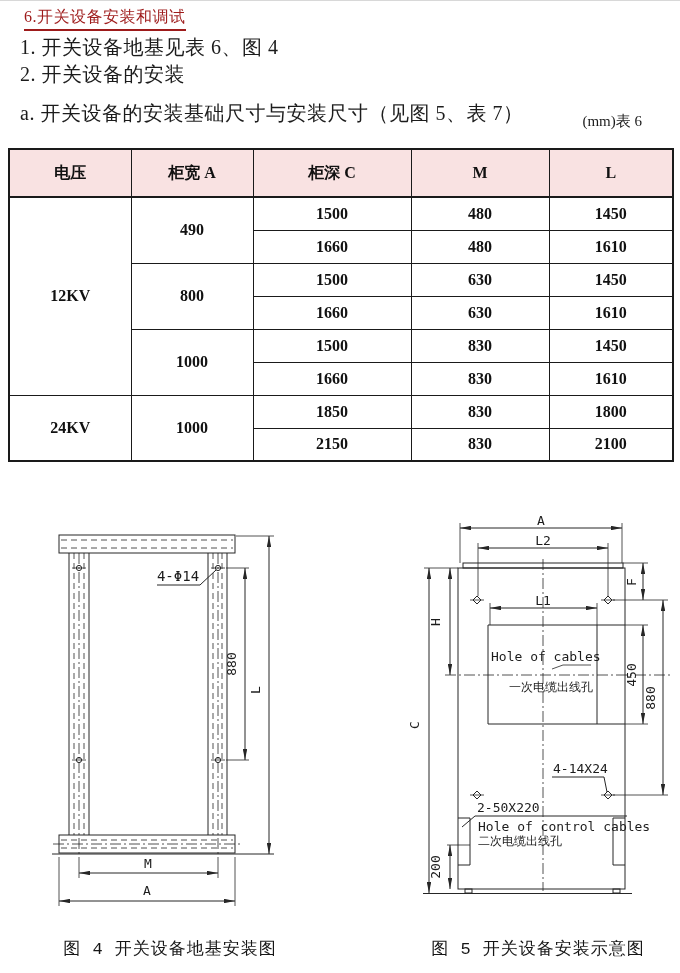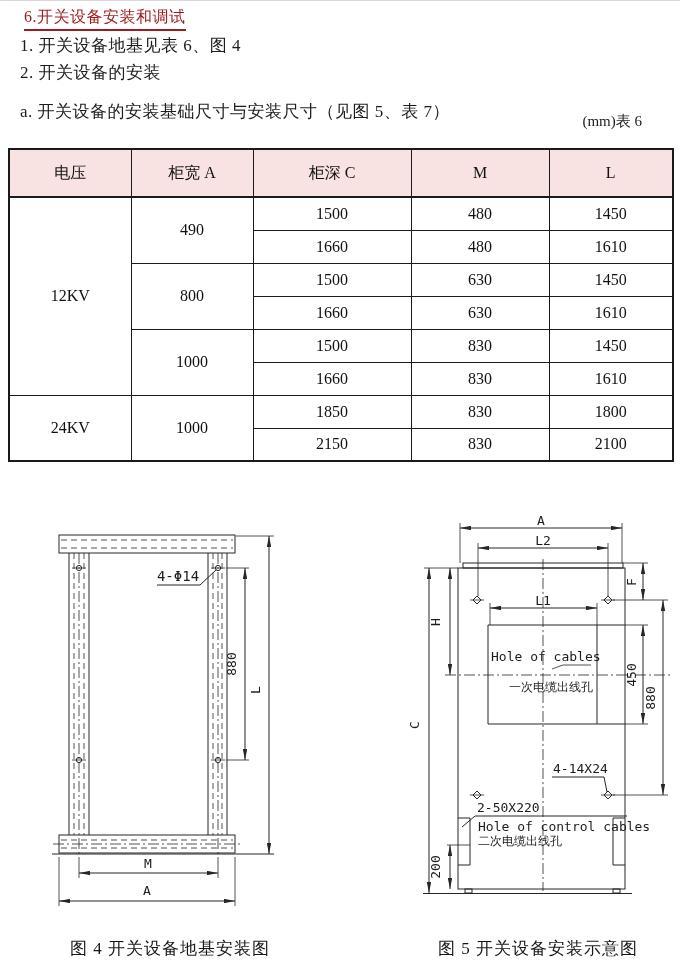--- a/index.html
+++ b/index.html
@@ -1,33 +1,33 @@
 <!DOCTYPE html>
 <html><head>
 <meta charset="utf-8">
 <style>
   html,body{margin:0;padding:0;}
   body{width:680px;height:973px;position:relative;background:#ffffff;overflow:hidden;
        font-family:"Liberation Serif","DejaVu Serif",serif;color:#111;}
   .topline{position:absolute;left:0;top:0;width:680px;height:1px;background:#d8d8d8;}
   .heading{position:absolute;left:24px;top:7px;font-size:16px;font-weight:normal;color:#9e1b1b;
            border-bottom:2px solid #9e1b1b;padding-bottom:1px;letter-spacing:.5px;}
-  .bodyline{position:absolute;left:20px;font-size:17px;color:#1c1c1c;letter-spacing:.5px;}
+  .bodyline{position:absolute;left:20px;font-size:20px;color:#1c1c1c;letter-spacing:.5px;}
   .l1{top:34px;} .l2{top:61px;} .l3{top:84px;margin-top:16px;}
   .tabletag{position:absolute;right:38px;top:112px;font-size:15px;color:#1c1c1c;text-align:center;}
 
   table.spec{position:absolute;left:8px;top:148px;width:664px;border-collapse:collapse;
              table-layout:fixed;border:2px solid #1a1a1a;}
   table.spec th,table.spec td{border:1px solid #1a1a1a;text-align:center;vertical-align:middle;
-             font-size:16px;font-weight:normal;color:#111;padding:0;}
+             font-size:16px;font-weight:bold;color:#111;padding:0;}
   table.spec thead th{background:#f9e2e2;height:46px;border-bottom:2px solid #1a1a1a;}
   table.spec tbody tr{height:33px;}
 
   .fig{position:absolute;}
-  .figcap{position:absolute;width:250px;text-align:center;font-size:17px;color:#161616;letter-spacing:1px;}
+  .figcap{position:absolute;width:250px;text-align:center;font-size:17px;color:#161616;letter-spacing:1px;font-family:Liberation Mono, monospace;}
   svg{display:block;}
   svg line,svg rect,svg path,svg circle,svg polyline{stroke:#262626;stroke-width:1;fill:none;}
   svg .dash{stroke-dasharray:6 4;stroke-width:0.8;}
   svg .dd{stroke-dasharray:11 3 2 3;stroke-width:0.8;}
   svg .thin{stroke-width:0.8;}
   svg text{fill:#1c1c1c;stroke:none;font-family:"DejaVu Sans Mono","Liberation Mono",monospace;font-size:13px;}
   svg text.zh{font-family:"Liberation Serif","DejaVu Serif",serif;font-size:12px;}
   svg .solid{fill:#262626;stroke:none;}
 </style>
 </head>

